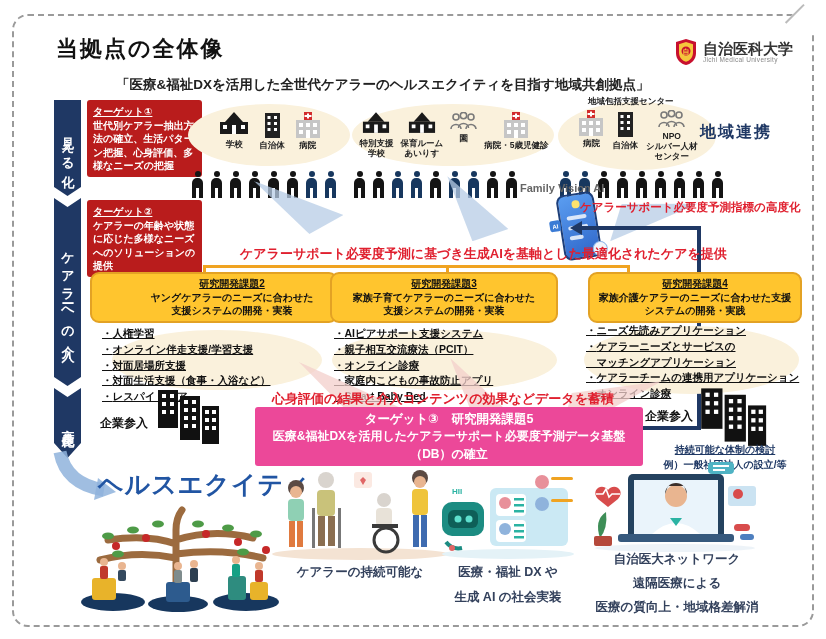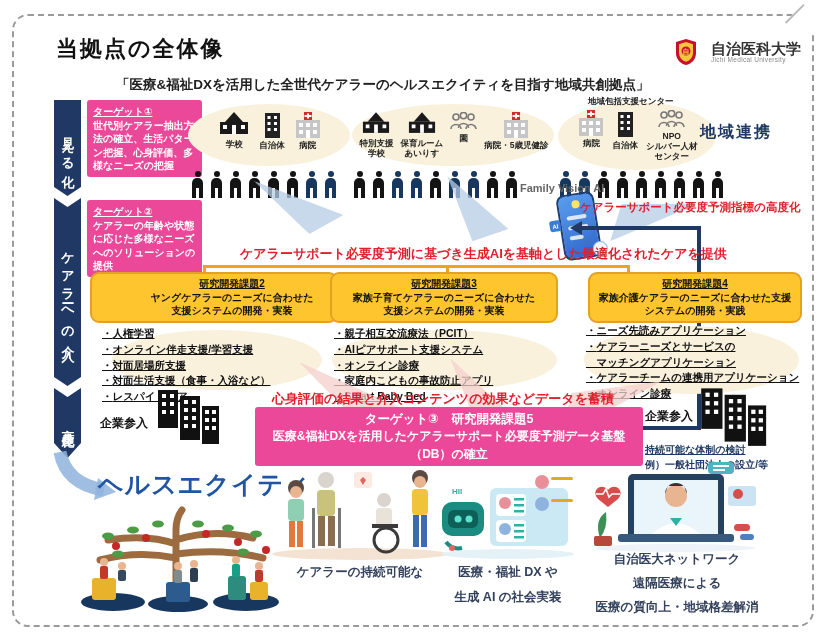--- a/index.html
+++ b/index.html
@@ -4,31 +4,31 @@
 <style>
   html,body{margin:0;padding:0;background:#fff;}
   body{font-family:"Liberation Sans","DejaVu Sans",sans-serif;}
   #stage{position:relative;width:826px;height:639px;background:#fff;overflow:hidden;}
   #frame{position:absolute;left:12px;top:14px;right:12px;bottom:12px;border:2px dashed #9a9a9a;border-radius:16px;}
   #fold{position:absolute;right:8px;top:10px;width:26px;height:26px;border-left:2px solid #bbb;transform:rotate(45deg);background:#fff;}
   .abs{position:absolute;}
   
   .title{font-size:22px;font-weight:bold;color:#111;letter-spacing:2px;}
   .subtitle{font-size:13.5px;font-weight:bold;color:#222;}
-  .logo{display:flex;align-items:center;gap:13px;}
+  .logo{display:flex;align-items:center;gap:5px;}
   .logo-name{font-size:15px;font-weight:bold;color:#333;line-height:1;}
   .logo-sub{font-size:6.5px;color:#888;letter-spacing:.3px;}
   
   .seg{width:27px;background:#1F3864;color:#fff;display:flex;align-items:center;justify-content:center;
        writing-mode:vertical-rl;text-orientation:upright;font-weight:bold;font-size:13px;letter-spacing:3px;}
   .seg1{clip-path:polygon(0 0,100% 0,100% calc(100% - 9px),50% 100%,0 calc(100% - 9px));}
   .seg2{clip-path:polygon(0 0,50% 9px,100% 0,100% calc(100% - 9px),50% 100%,0 calc(100% - 9px));}
   .seg3{clip-path:polygon(0 0,50% 9px,100% 0,100% calc(100% - 15px),50% 100%,0 calc(100% - 15px));}
   
-  .target{background:#ec4899;color:#fff;border-radius:3px;padding:5px 6px;font-size:10px;line-height:1.32;font-weight:bold;}
+  .target{background:#b91c1c;color:#fff;border-radius:3px;padding:5px 6px;font-size:10px;line-height:1.32;font-weight:bold;}
   .target .th{text-decoration:underline;display:block;margin-bottom:1px;}
   
   .ellipse{background:#FAF1DC;border-radius:50%;}
   .grp{display:flex;align-items:flex-start;justify-content:center;gap:10px;}
   .bitem{display:flex;flex-direction:column;align-items:center;gap:2px;}
   .bl{font-size:8.5px;font-weight:bold;color:#222;text-align:center;white-space:pre-line;line-height:1.15;}
   .region-label{font-size:16px;font-weight:bold;color:#1F3864;letter-spacing:2px;}
   .grp-caption{font-size:8.5px;font-weight:bold;color:#222;}
   
   .crowd{display:flex;gap:8px;align-items:flex-end;}
@@ -47,21 +47,21 @@
   .ybox{background:#FFC52E;border:2px solid #E3A224;border-radius:9px;text-align:center;
         font-size:10px;font-weight:bold;color:#111;line-height:1.35;padding:3px 4px;}
   .ybox .yh{text-decoration:underline;}
   .blist{list-style:none;margin:0;padding:0;font-size:10.5px;font-weight:600;color:#111;line-height:1.5;text-decoration:underline;}
   .blist li{white-space:pre-line;}
   .blist li::before{content:"・";}
   
   .banner5{background:#ec4899;color:#fff;text-align:center;border-radius:3px;padding:3px 0;
            font-weight:bold;font-size:12.5px;line-height:1.45;}
   .company{font-size:12px;font-weight:bold;color:#111;}
-  .sustain{font-size:10px;font-weight:bold;color:#1F3864;text-align:left;line-height:1.5;}
+  .sustain{font-size:10px;font-weight:bold;color:#1F3864;text-align:center;line-height:1.5;}
   .sustain .su{text-decoration:underline;}
   .he-title{font-size:25px;font-weight:bold;color:#2155A3;letter-spacing:1px;}
   .caption{font-size:12.5px;font-weight:bold;color:#33415C;text-align:center;line-height:2;}
   
   .navy-line{background:#1F3864;}
   .arrow-left{width:0;height:0;border-top:7px solid transparent;border-bottom:7px solid transparent;border-right:12px solid #1F3864;}
   .orange-line{background:#F0A321;}
   .swoosh{clip-path:polygon(0 0,100% 30%,70% 100%);opacity:.75;}
   .blue-sw{background:#B7CCE6;}
   .pink-sw{background:#F3CFCB;}
@@ -331,22 +331,22 @@
   <div class="abs ellipse" style="left:584px;top:326px;width:215px;height:68px;"></div>
 
   <ul class="abs blist" style="left:102px;top:326px;">
     <li>人権学習</li>
       <li>オンライン伴走支援/学習支援</li>
       <li>対面居場所支援</li>
     <li>対面生活支援（食事・入浴など）</li>
       <li>レスパイトケア</li>
   </ul>
   <ul class="abs blist" style="left:334px;top:326px;">
-    <li>親子相互交流療法（PCIT）</li>
-      <li>AIピアサポート支援システム</li>
+    <li>AIピアサポート支援システム</li>
+      <li>親子相互交流療法（PCIT）</li>
       <li>オンライン診療</li>
     <li>家庭内こどもの事故防止アプリ</li>
       <li>Smart Baby Bed</li>
   </ul>
   <ul class="abs blist" style="left:586px;top:323px;">
     <li>ニーズ先読みアプリケーション</li>
       <li>ケアラーニーズとサービスの
 　マッチングアプリケーション</li>
       <li>ケアラーチームの連携用アプリケーション</li>
     <li>オンライン診療</li>

